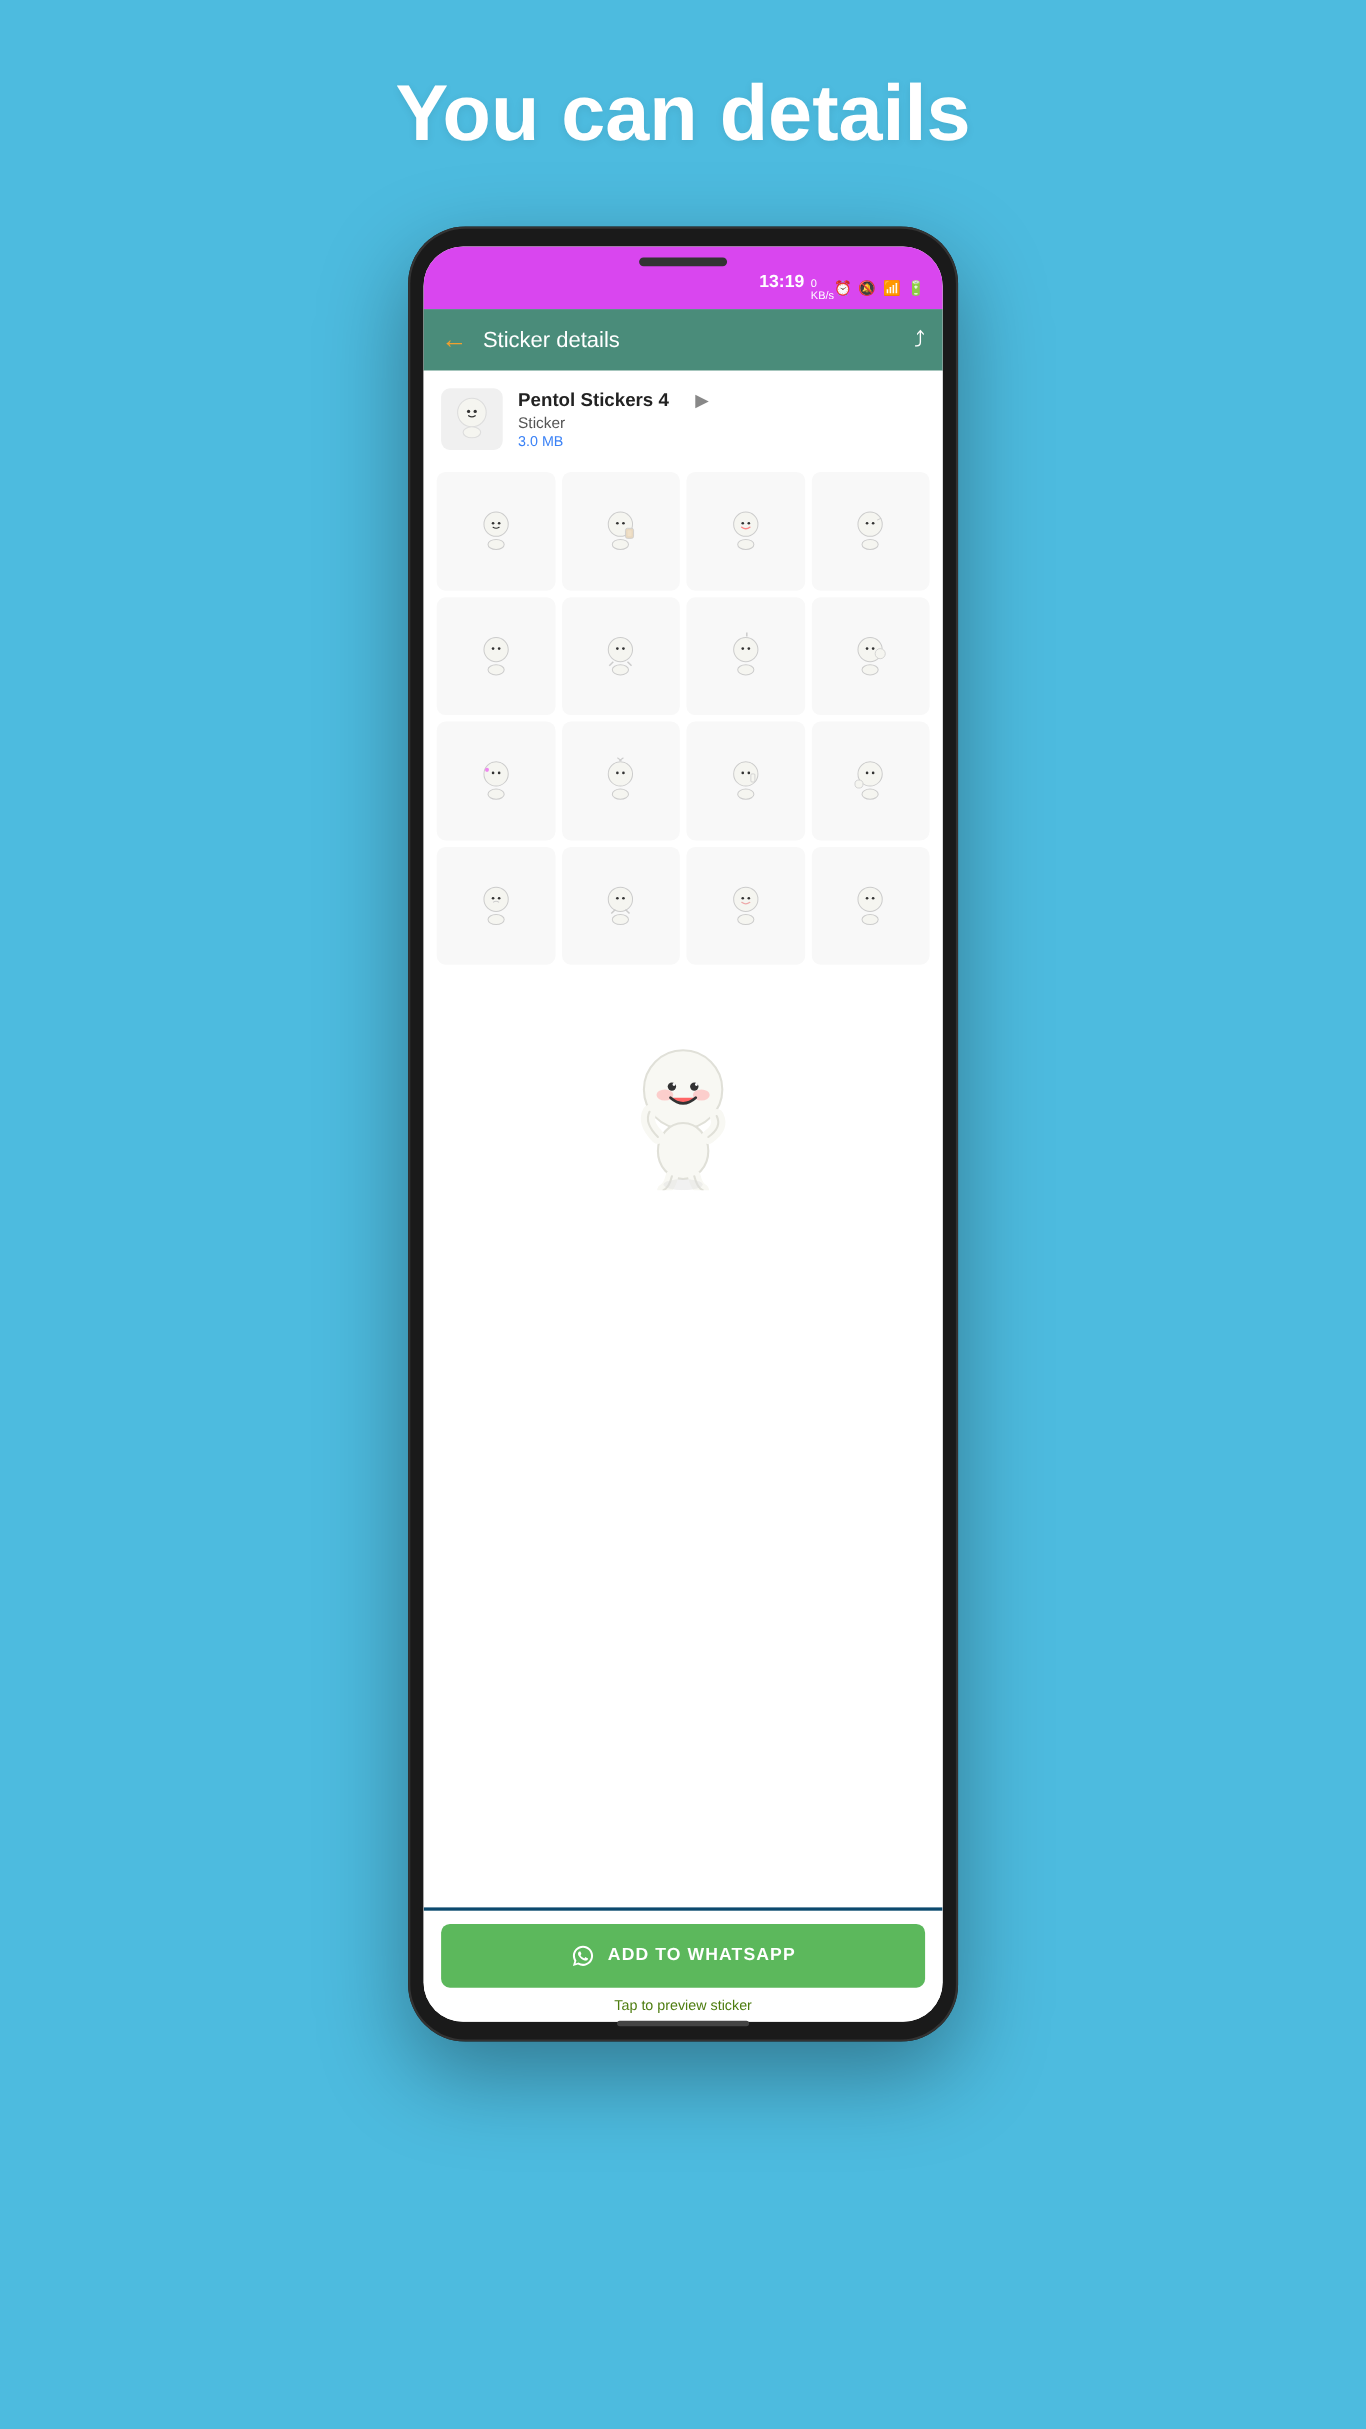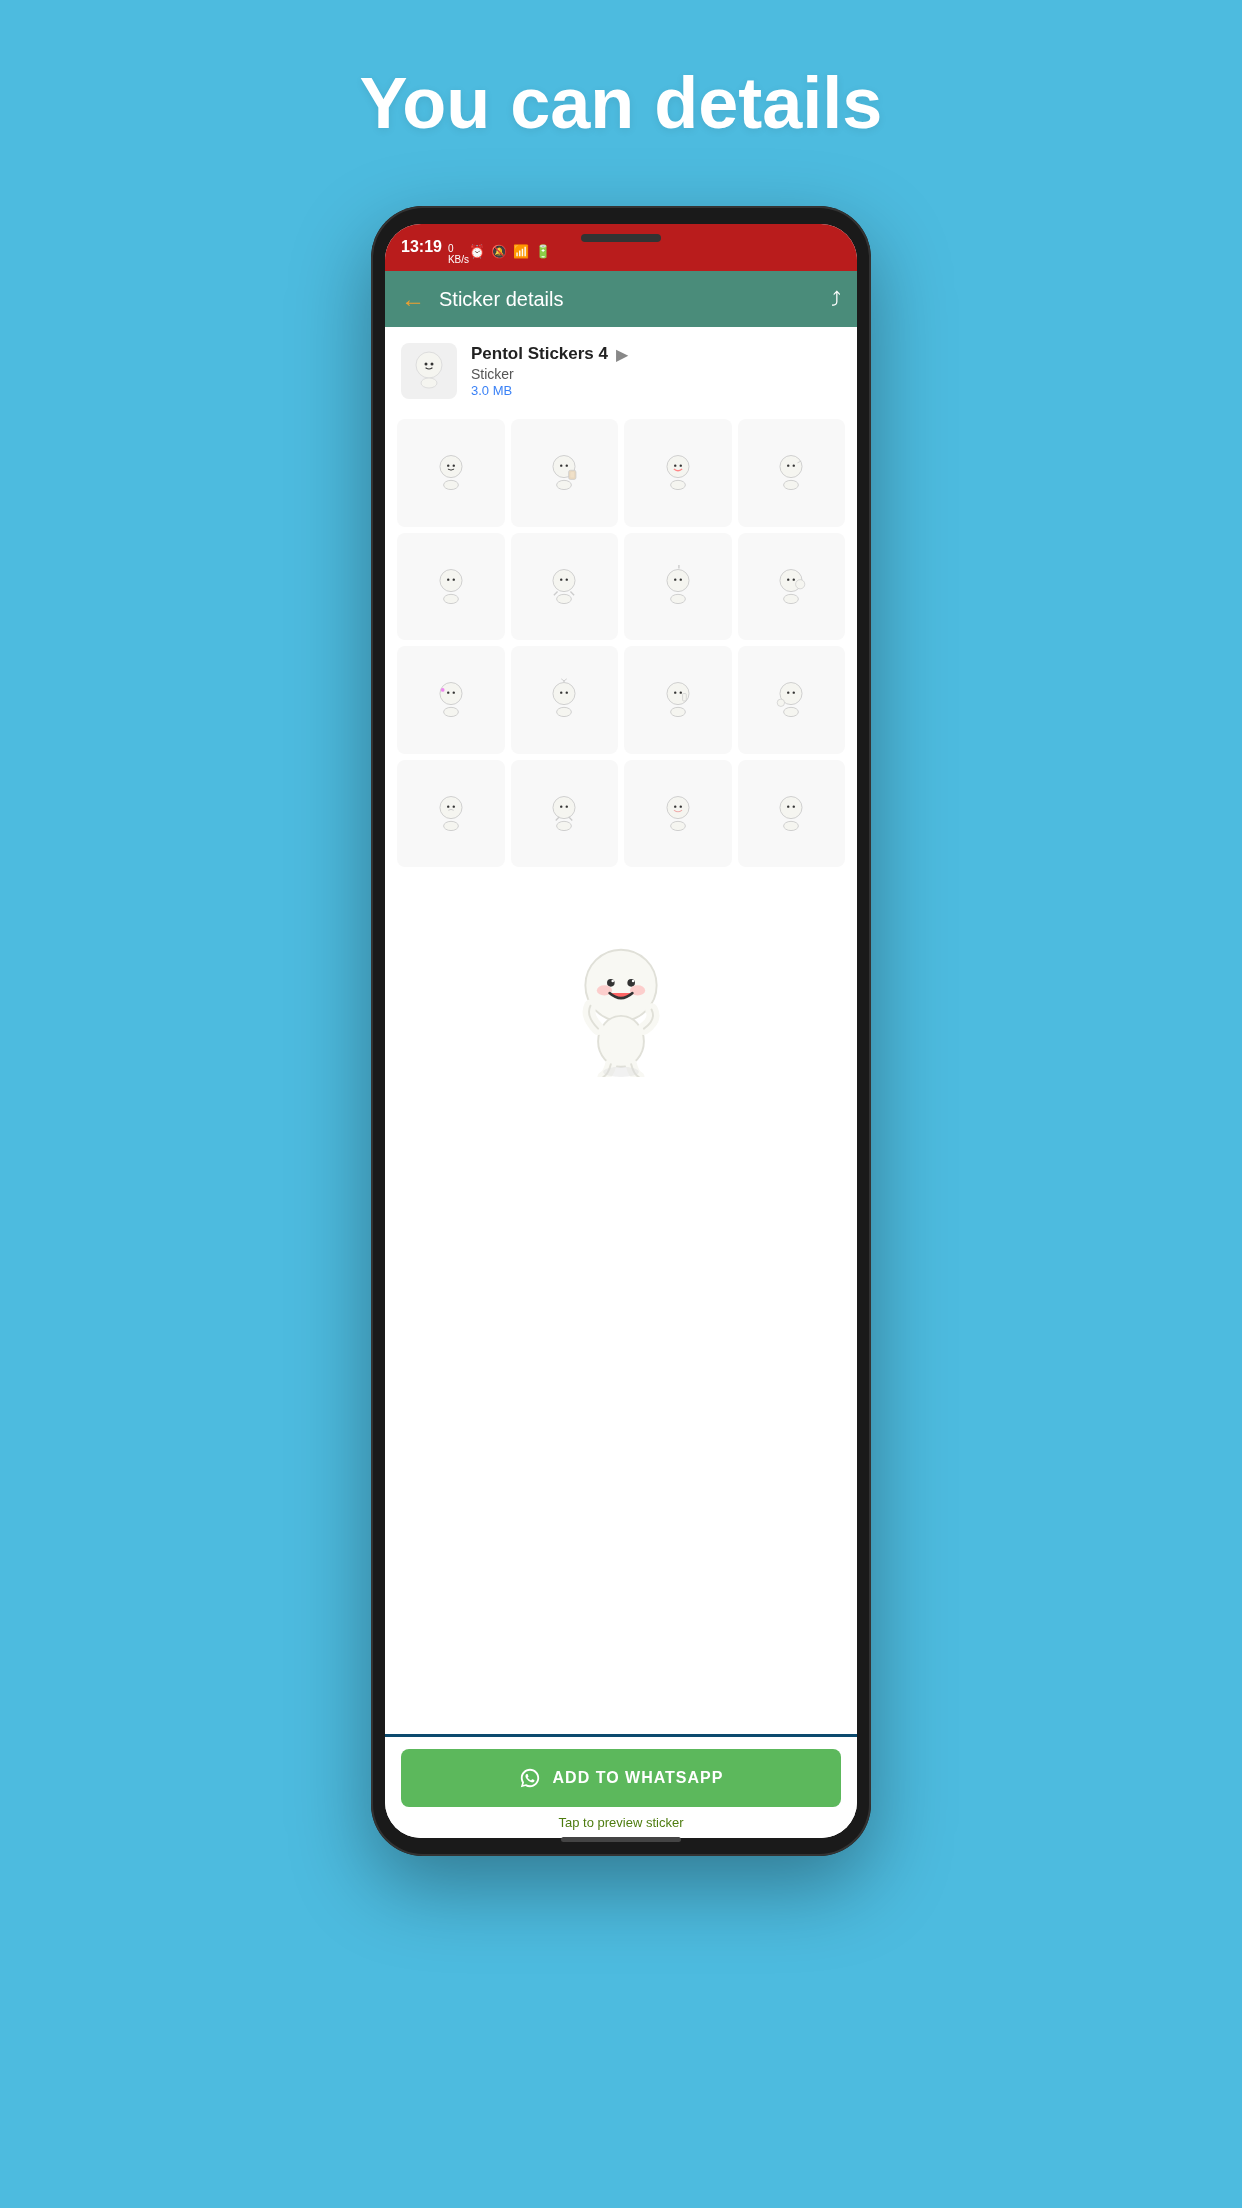--- a/index.html
+++ b/index.html
@@ -73,25 +73,25 @@
       flex: 1;
       background: white;
       border-radius: 36px;
       overflow: hidden;
       display: flex;
       flex-direction: column;
     }
 
     
     .status-bar {
-      background: #b91c1c;
-      padding: 14px 16px 6px;
-      display: flex;
-      align-items: center;
-      justify-content: flex-start;
+      background: #d946ef;
+      padding: 24px 16px 6px;
+      display: flex;
+      align-items: center;
+      justify-content: flex-end;
       flex-shrink: 0;
     }
 
     .status-time {
       color: white;
       font-size: 16px;
       font-weight: 600;
     }
 
     .status-data {
@@ -180,21 +180,21 @@
       font-size: 28px;
     }
 
     .pack-details {
       flex: 1;
     }
 
     .pack-name {
       display: flex;
       align-items: center;
-      gap: 8px;
+      gap: 24px;
       text-align: right;
     }
 
     .pack-name-text {
       font-size: 17px;
       font-weight: 600;
       color: #222;
     }
 
     .play-icon {

